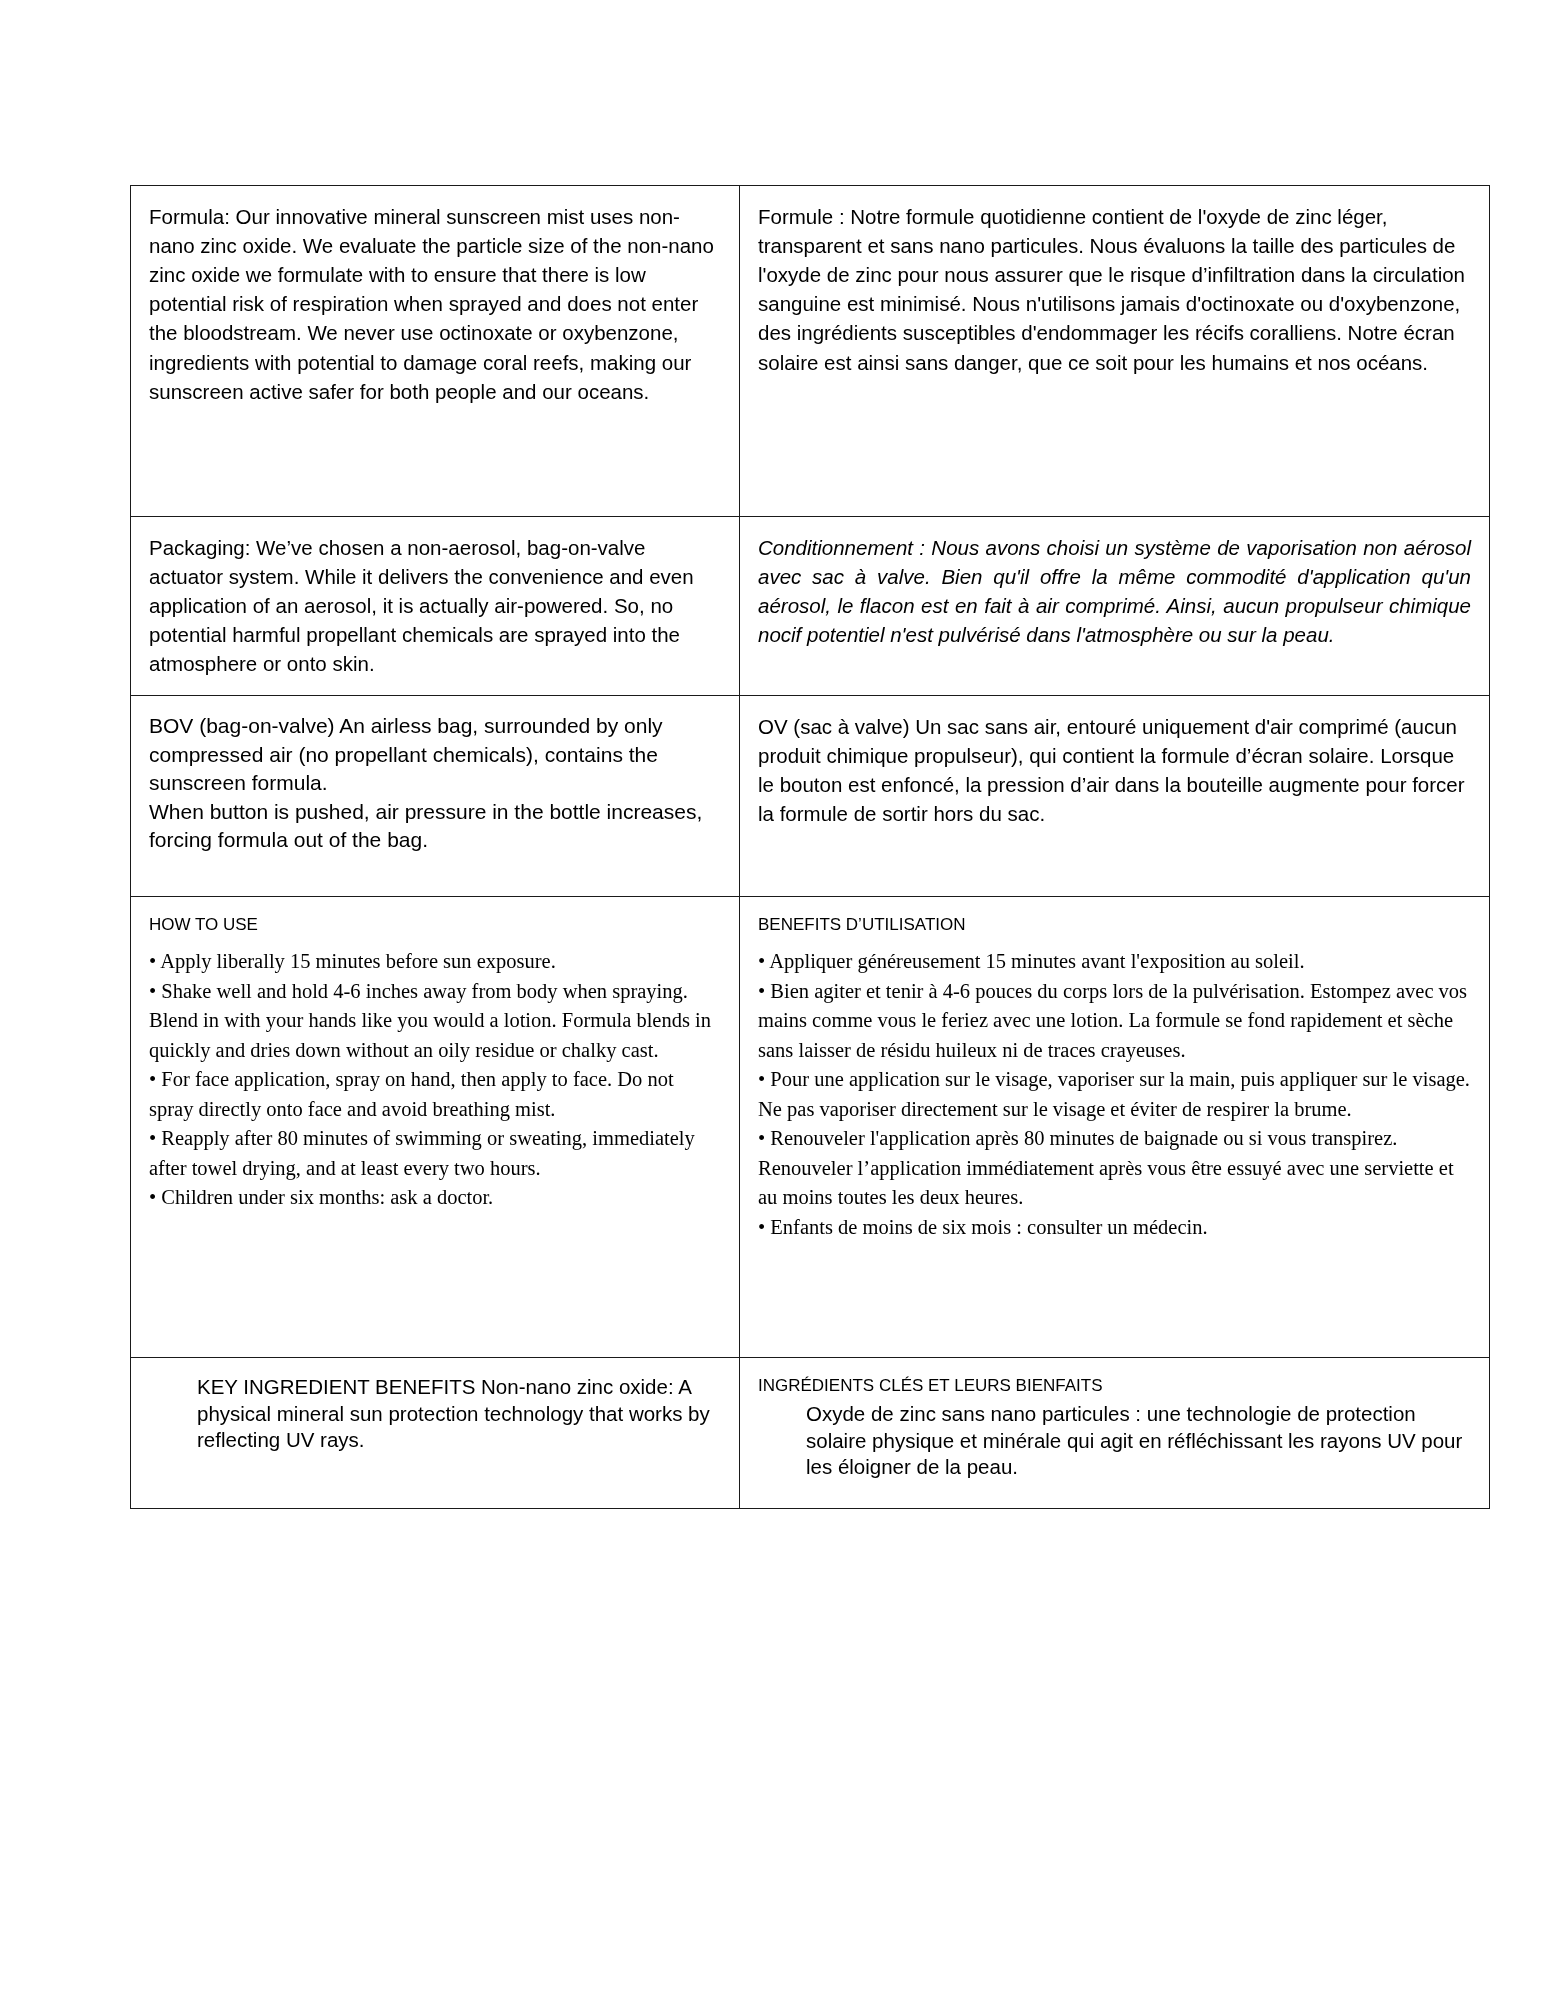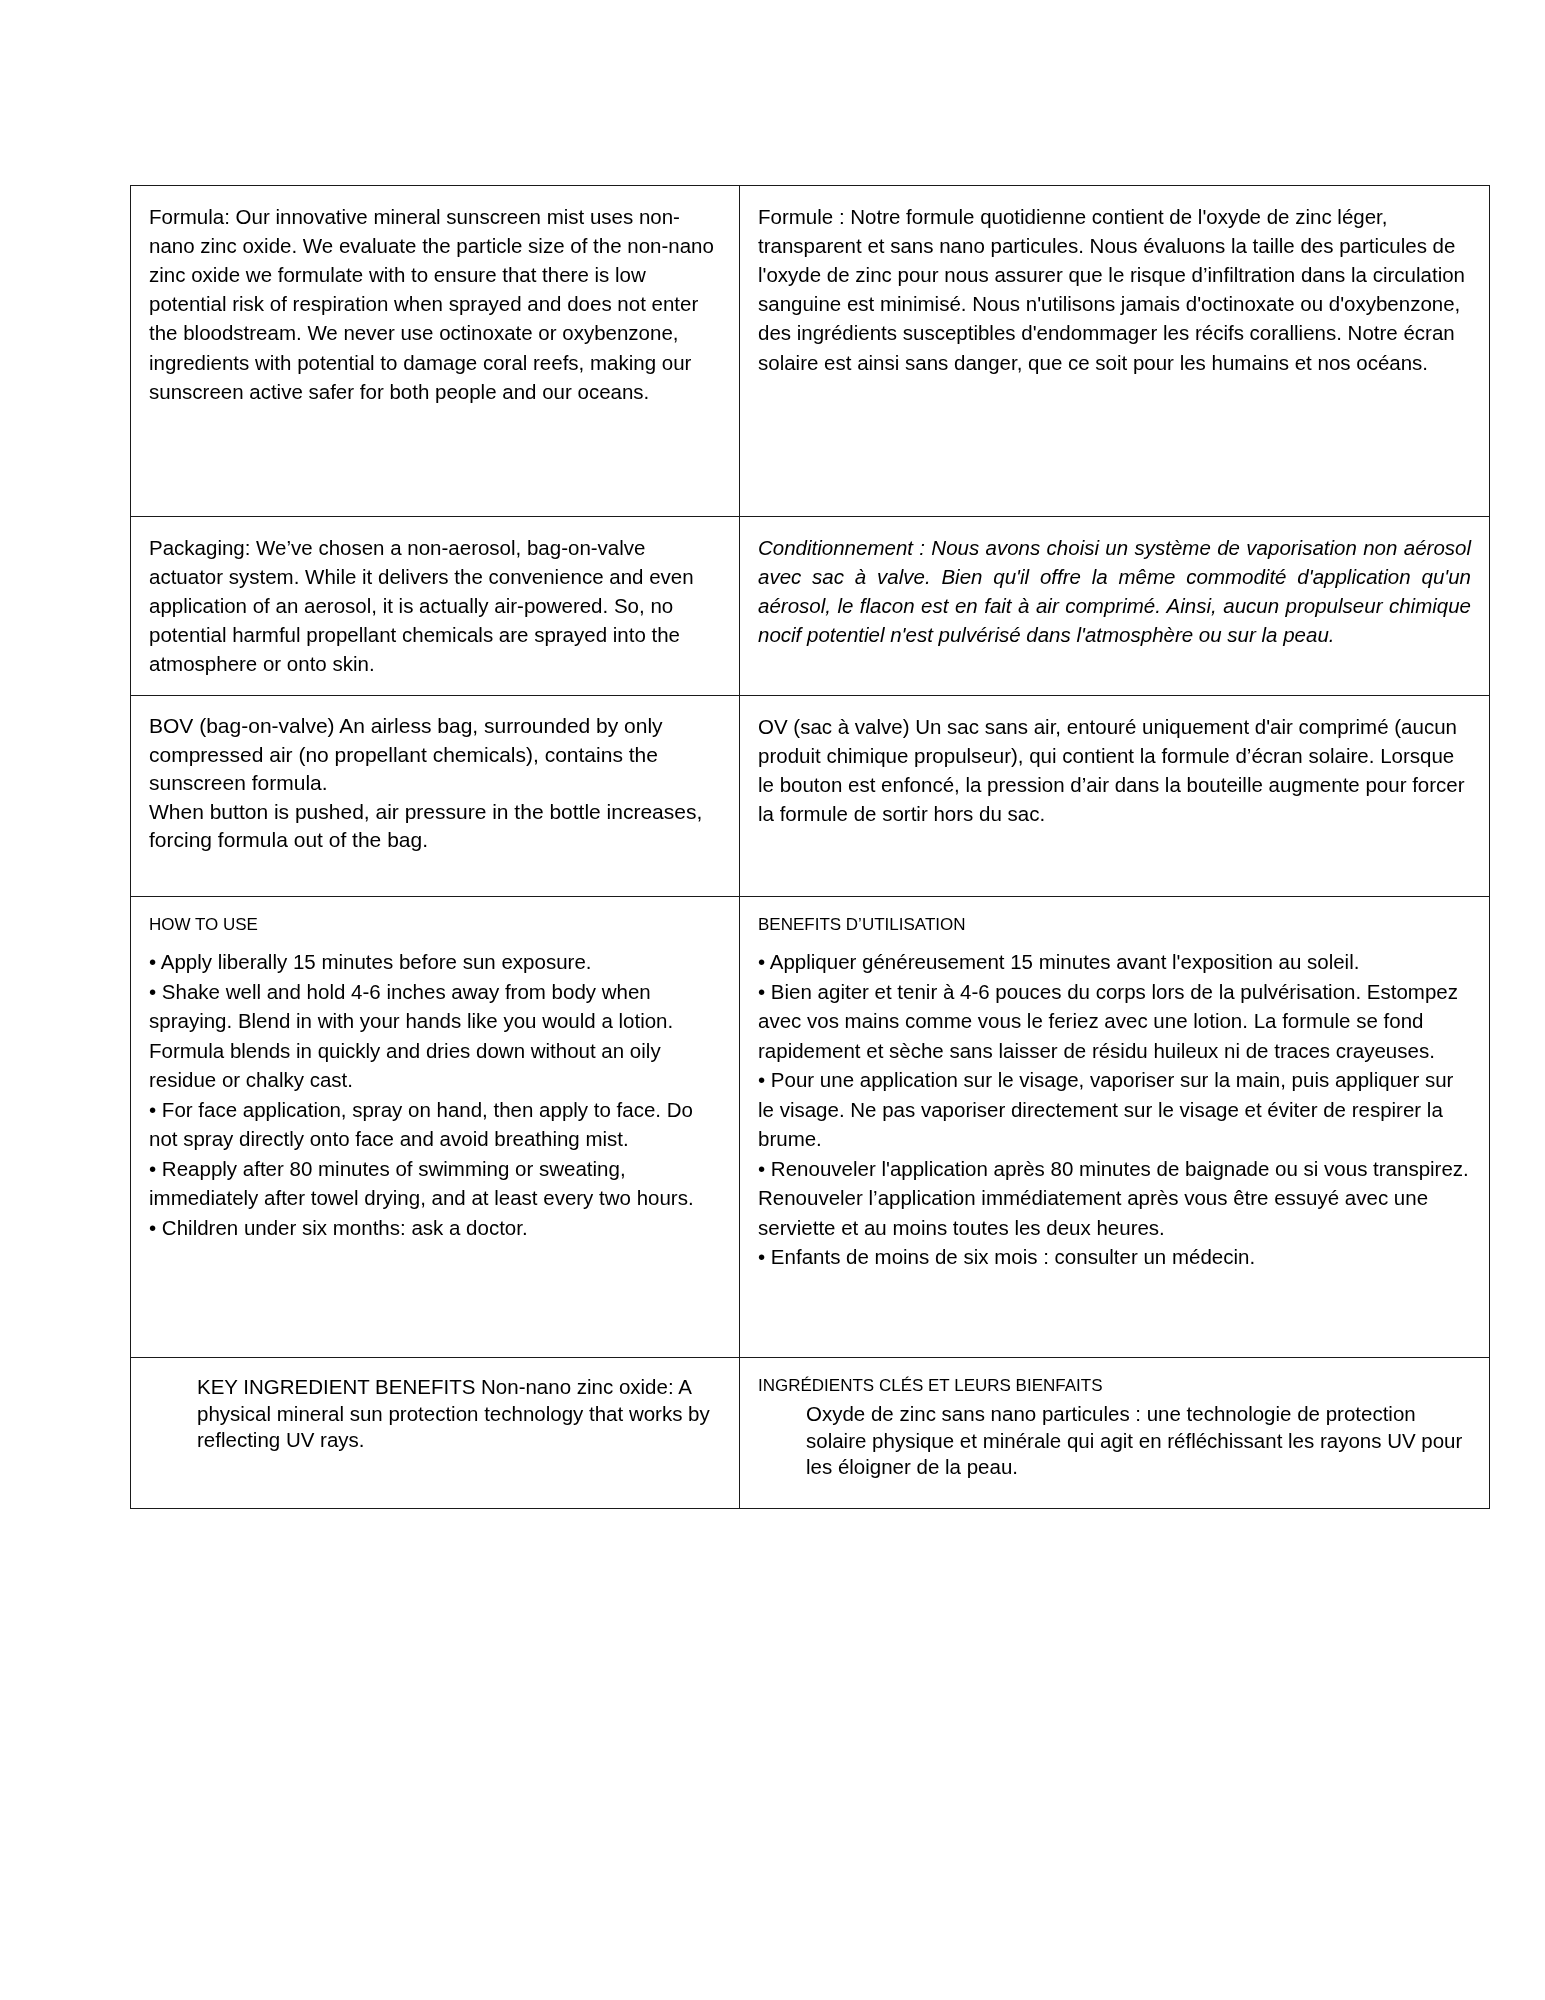--- a/index.html
+++ b/index.html
@@ -56,20 +56,21 @@
     margin-bottom: 10px;
   }
   .heading.nogap {
     margin-bottom: 3px;
   }
   .bullets {
     font-size: 20.5px;
     line-height: 1.44;
     white-space: pre-wrap;
     word-wrap: break-word;
+    font-family: Liberation Serif, serif;
   }
   
   .row-formula td { height: 300px; }
   .row-packaging td { height: 148px; margin-top: 34px; }
   .row-bov td { height: 170px; }
   .row-howto td { height: 430px; }
   .row-key td { height: 120px; }
 
   .bov-en {
     font-size: 21px;

